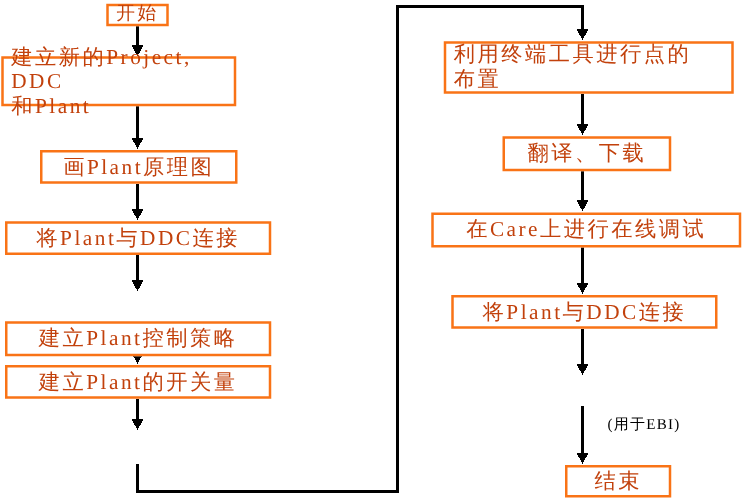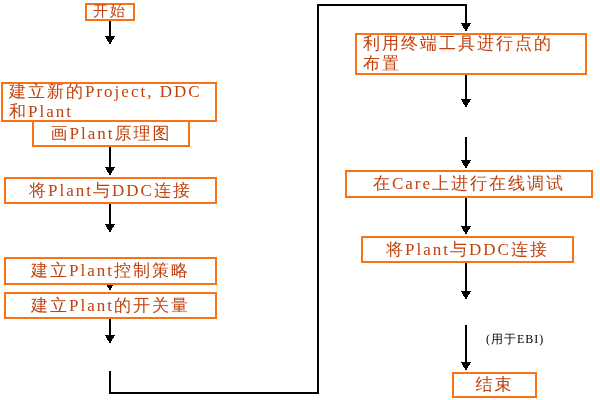--- a/index.html
+++ b/index.html
@@ -77,35 +77,36 @@
       <polygon points="461,160 471,160 466,169"></polygon>
       <polygon points="461,226 471,226 466,235"></polygon>
       <polygon points="461,291 471,291 466,300"></polygon>
       <polygon points="461,362 471,362 466,371"></polygon>
       <polygon points="461,23 471,23 466,32"></polygon>
     </g>
   </svg>
 
   <div class="node start-node" style="left:85px; top:3px; width:50px; height:18px;">开始</div>
 
-  <div class="node left-align" style="left:1px; top:45px; width:216px; height:40px;margin-top:37px;">建立新的Project, DDC
+  <div class="node left-align" style="left:1px; top:45px; width:188px; height:40px;">建立新的Project, DDC
 和Plant</div>
 
   <div class="node" style="left:32px; top:120px; width:158px; height:27px;">画Plant原理图</div>
 
   <div class="node" style="left:4px; top:177px; width:213px; height:27px;">将Plant与DDC连接</div>
 
   <div class="node" style="left:4px; top:234px; width:213px; height:28px;margin-top:23px;">建立Plant控制策略</div>
 
   <div class="node" style="left:4px; top:292px; width:213px; height:27px;">建立Plant的开关量</div>
 
 
   <div class="node left-align" style="left:355px; top:33px; width:232px; height:42px;">利用终端工具进行点的
 布置</div>
 
+  <div class="node" style="left:402px; top:109px; width:135px; height:28px;">翻译、下载</div>
 
   <div class="node" style="left:345px; top:170px; width:248px; height:28px;">在Care上进行在线调试</div>
 
   <div class="node" style="left:361px; top:236px; width:213px; height:27px;">将Plant与DDC连接</div>
 
 
   <div class="node" style="left:452px; top:372px; width:85px; height:26px;">结束</div>
 
   <div class="annotation" style="left:486px; top:331px;">(用于EBI)</div>
 

